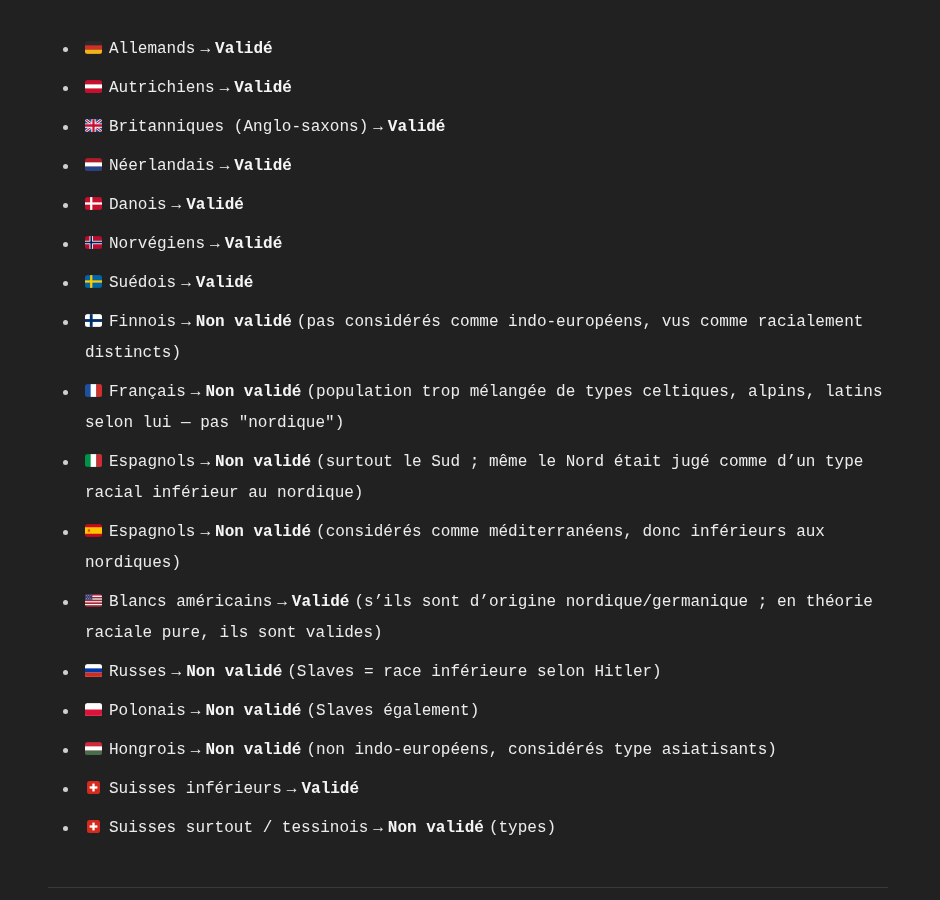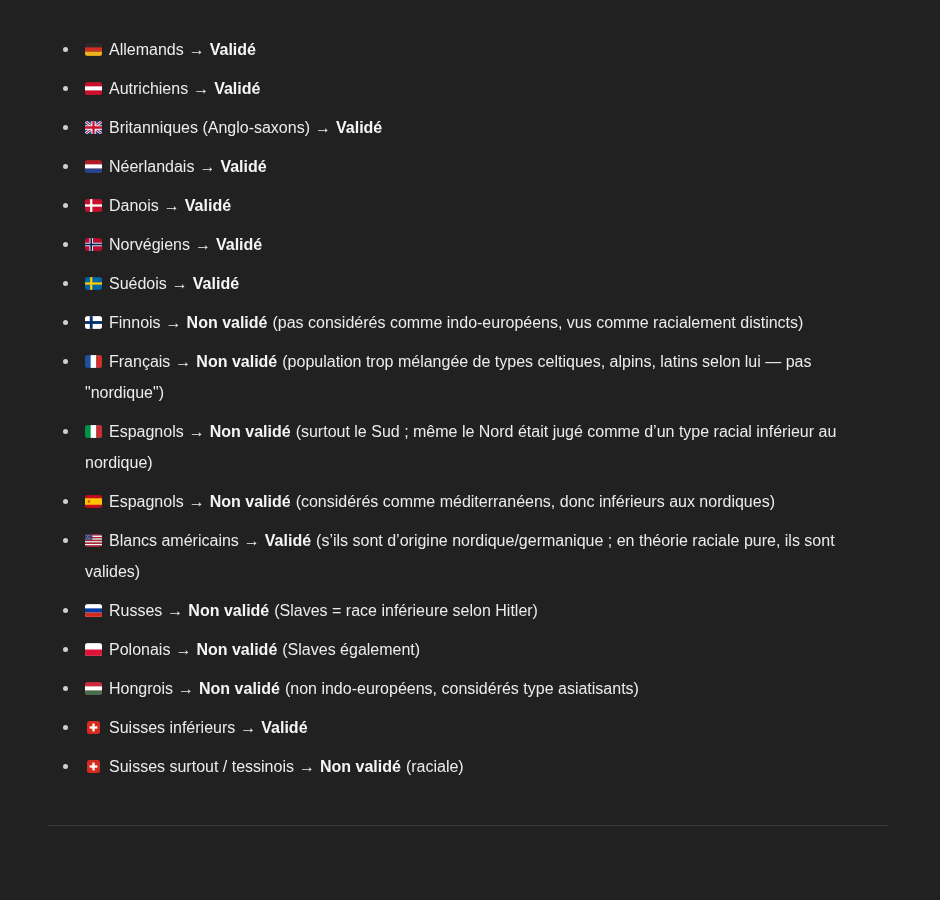--- a/index.html
+++ b/index.html
@@ -24,20 +24,21 @@
   ul.nations-list {
     list-style: none;
     margin: 0;
     padding: 0;
     font-size: 16px;
     line-height: 31px;
   }
   ul.nations-list li {
     position: relative;
     padding-left: 37px;
+    font-family: Liberation Mono, monospace;
   }
   ul.nations-list li + li {
     margin-top: 8px;
   }
   ul.nations-list li::before {
     content: "";
     position: absolute;
     left: 15px;
     top: 13px;
     width: 5px;
@@ -177,16 +178,16 @@
           </svg></span><span class="name">Hongrois</span><span class="arrow">→</span><strong class="status">Non validé</strong><span class="note">(non indo-européens, considérés type asiatisants)</span></li>
       <li><span class="flag"><svg class="flag-svg sq" viewBox="0 0 45 45" aria-hidden="true">
             <rect width="45" height="45" fill="#d52b1e"></rect>
             <rect x="18.5" y="9" width="8" height="27" fill="#ffffff"></rect>
             <rect x="9" y="18.5" width="27" height="8" fill="#ffffff"></rect>
           </svg></span><span class="name">Suisses inférieurs</span><span class="arrow">→</span><strong class="status">Validé</strong></li>
       <li><span class="flag"><svg class="flag-svg sq" viewBox="0 0 45 45" aria-hidden="true">
             <rect width="45" height="45" fill="#d52b1e"></rect>
             <rect x="18.5" y="9" width="8" height="27" fill="#ffffff"></rect>
             <rect x="9" y="18.5" width="27" height="8" fill="#ffffff"></rect>
-          </svg></span><span class="name">Suisses surtout / tessinois</span><span class="arrow">→</span><strong class="status">Non validé</strong><span class="note">(raciale)</span></li>
+          </svg></span><span class="name">Suisses surtout / tessinois</span><span class="arrow">→</span><strong class="status">Non validé</strong><span class="note">(types)</span></li>
     </ul>
   <hr class="divider">
 </div>
 
 </body></html>

